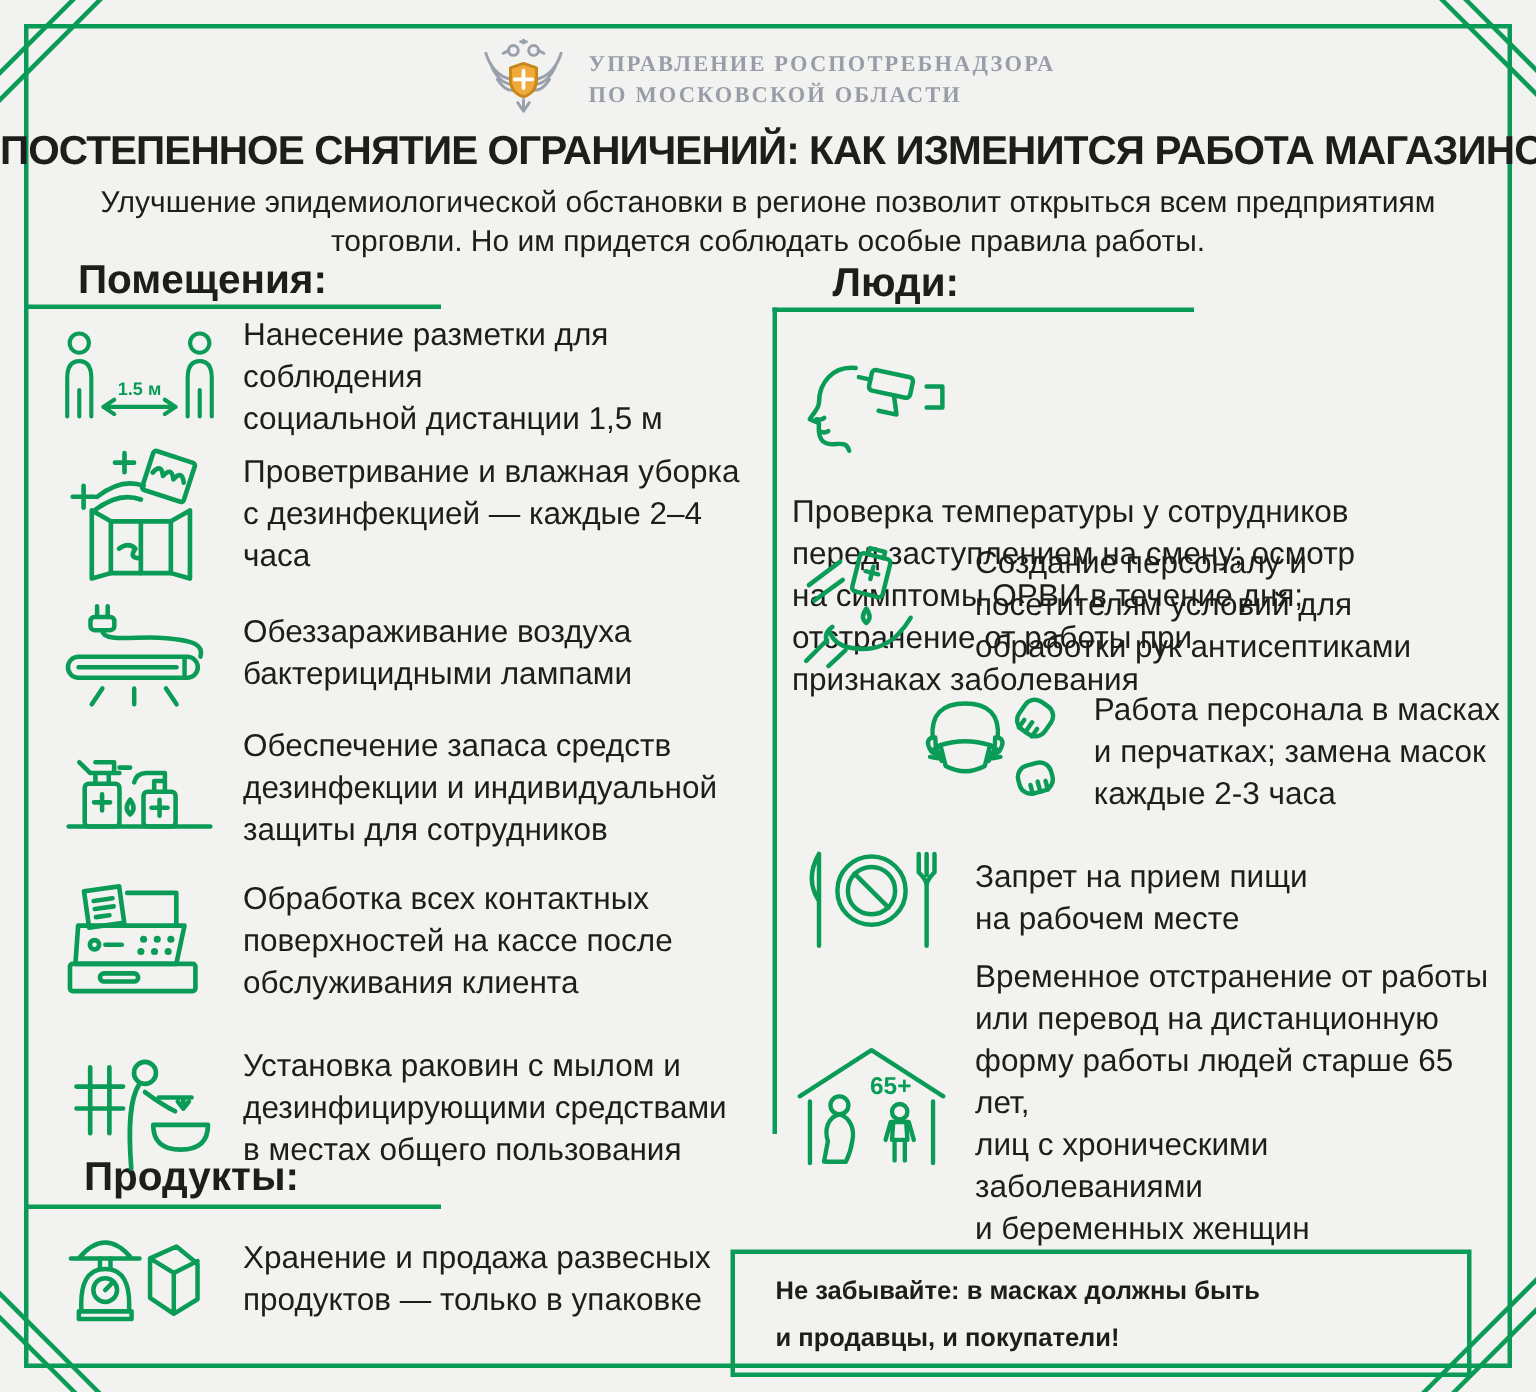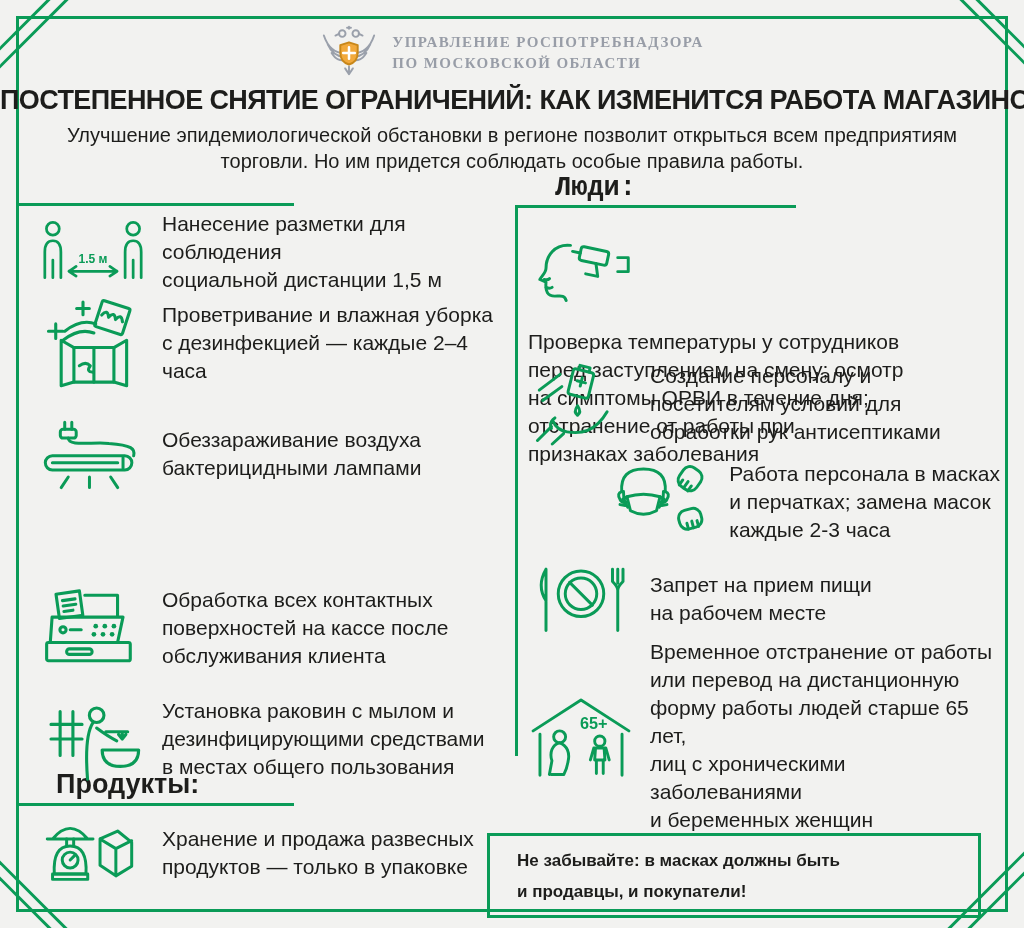--- a/index.html
+++ b/index.html
@@ -31,36 +31,36 @@
   .org-text{font-family:"Liberation Serif", serif;font-weight:bold;font-size:15px;
             letter-spacing:1.4px;color:#989da7;line-height:21px;}
 
   .title{position:absolute;top:85px;left:0;width:100%;text-align:center;
          font-size:27px;font-weight:bold;letter-spacing:-0.6px;white-space:nowrap;}
   .subtitle{position:absolute;top:122px;left:40px;right:40px;text-align:center;
             font-size:20px;line-height:26px;white-space:pre-line;}
 
   .section-heading{position:absolute;font-size:27px;font-weight:bold;}
   .h-premises{left:52px;top:171px;}
-  .h-people{left:555px;top:173px;font-family:Liberation Mono, monospace;}
+  .h-people{left:555px;top:173px;}
   .h-products{left:56px;top:769px;}
 
   .rule{position:absolute;background:var(--green);height:3px;}
   .r-premises{left:16px;top:203px;width:278px;}
   .r-people{left:515px;top:205px;width:281px;}
   .r-products{left:16px;top:803px;width:278px;}
   .vrule{position:absolute;background:var(--green);width:3px;left:515px;top:205px;height:551px;}
 
   .item{position:absolute;display:flex;align-items:center;gap:16px;width:472px;}
   .item.top{align-items:flex-start;}
   .item .icn{width:106px;min-width:106px;display:flex;justify-content:center;align-items:center;}
   .item .txt{font-size:21px;line-height:28px;white-space:pre-line;}
   .col-l{left:40px;}
   .col-r{left:528px;}
-  .i-p1{top:210px;} .i-p2{top:298px;gap:16px;} .i-p3{top:416px;}
+  .i-p1{top:210px;} .i-p2{top:298px;gap:16px;} .i-p3{top:398px;}
   .i-p4{top:484px;} .i-p5{top:586px;} .i-p6{top:672px;margin-top:25px;}
   .i-l1{top:240px;flex-direction:column;} .i-l2{top:362px;} .i-l3{top:460px;justify-content:flex-end;}
   .i-l4{top:562px;} .i-l5{top:638px;}
   .i-pr1{top:814px;}
 
   .note{position:absolute;left:487px;top:801px;width:494px;height:85px;
         border:3px solid var(--green);box-sizing:border-box;display:flex;align-items:center;
         padding:0 27px;font-size:17px;font-weight:bold;line-height:31px;white-space:pre-line;margin-top:32px;}
 
   svg.ic{stroke:var(--green);stroke-width:3.4;fill:none;
@@ -101,20 +101,21 @@
     <span class="org-text">
       <span>УПРАВЛЕНИЕ РОСПОТРЕБНАДЗОРА</span><br>
       <span>ПО МОСКОВСКОЙ ОБЛАСТИ</span>
     </span>
   </div>
 
   <div class="title">ПОСТЕПЕННОЕ СНЯТИЕ ОГРАНИЧЕНИЙ: КАК ИЗМЕНИТСЯ РАБОТА МАГАЗИНОВ</div>
   <div class="subtitle">Улучшение эпидемиологической обстановки в регионе позволит открыться всем предприятиям
 торговли. Но им придется соблюдать особые правила работы.</div>
 
+  <div class="section-heading h-premises">Помещения:</div>
   <div class="rule r-premises"></div>
   <div class="section-heading h-people">Люди:</div>
   <div class="rule r-people"></div>
   <div class="vrule"></div>
   <div class="section-heading h-products">Продукты:</div>
   <div class="rule r-products"></div>
 
   <div class="item col-l i-p1">
     <div class="icn">
       <svg class="ic" width="110" height="70" viewBox="0 0 132 80">
@@ -156,20 +157,37 @@
         <path d="M32 24 C32 34 60 28 78 30 C104 32 108 36 106 44"></path>
         <rect x="6" y="44" width="98" height="16" rx="8"></rect>
         <path d="M14 52 h74 M94 46 v12"></path>
         <path d="M32 68 l-8 12 M56 68 v12 M80 68 l8 12"></path>
       </svg>
     </div>
     <div class="txt">Обеззараживание воздуха
 бактерицидными лампами</div>
   </div>
 
+  <div class="item col-l i-p4">
+    <div class="icn">
+      <svg class="ic" width="98" height="84" viewBox="0 0 110 92">
+        <path d="M2 74 h106"></path>
+        <rect x="14" y="42" width="26" height="32" rx="3"></rect>
+        <path d="M27 50 v12 M21 56 h12"></path>
+        <path d="M22 42 v-8 M32 42 v-8 M18 34 h22 M40 30 h8 M18 34 l-8 -8 M22 26 h14 v8"></path>
+        <rect x="58" y="48" width="24" height="26" rx="3"></rect>
+        <path d="M70 54 v12 M64 60 h12"></path>
+        <path d="M66 48 v-8 h8 v8 M74 40 v-6 h-14 q-7 0 -9 7"></path>
+        <path d="M48 54 q5 7 0 11 q-5 -4 0 -11"></path>
+      </svg>
+    </div>
+    <div class="txt">Обеспечение запаса средств
+дезинфекции и индивидуальной
+защиты для сотрудников</div>
+  </div>
 
   <div class="item col-l i-p5">
     <div class="icn">
       <svg class="ic" width="100" height="80" viewBox="0 0 110 88">
         <g transform="rotate(-8 28 18)">
           <rect x="16" y="5" width="26" height="27"></rect>
           <path d="M22 13 h14 M22 19 h14 M22 25 h10"></path>
         </g>
         <path d="M46 8 h36 v24 M10 32 L88 32 L82 60 L8 60 Z"></path>
         <circle class="fill" cx="58" cy="42" r="2.6"></circle>

